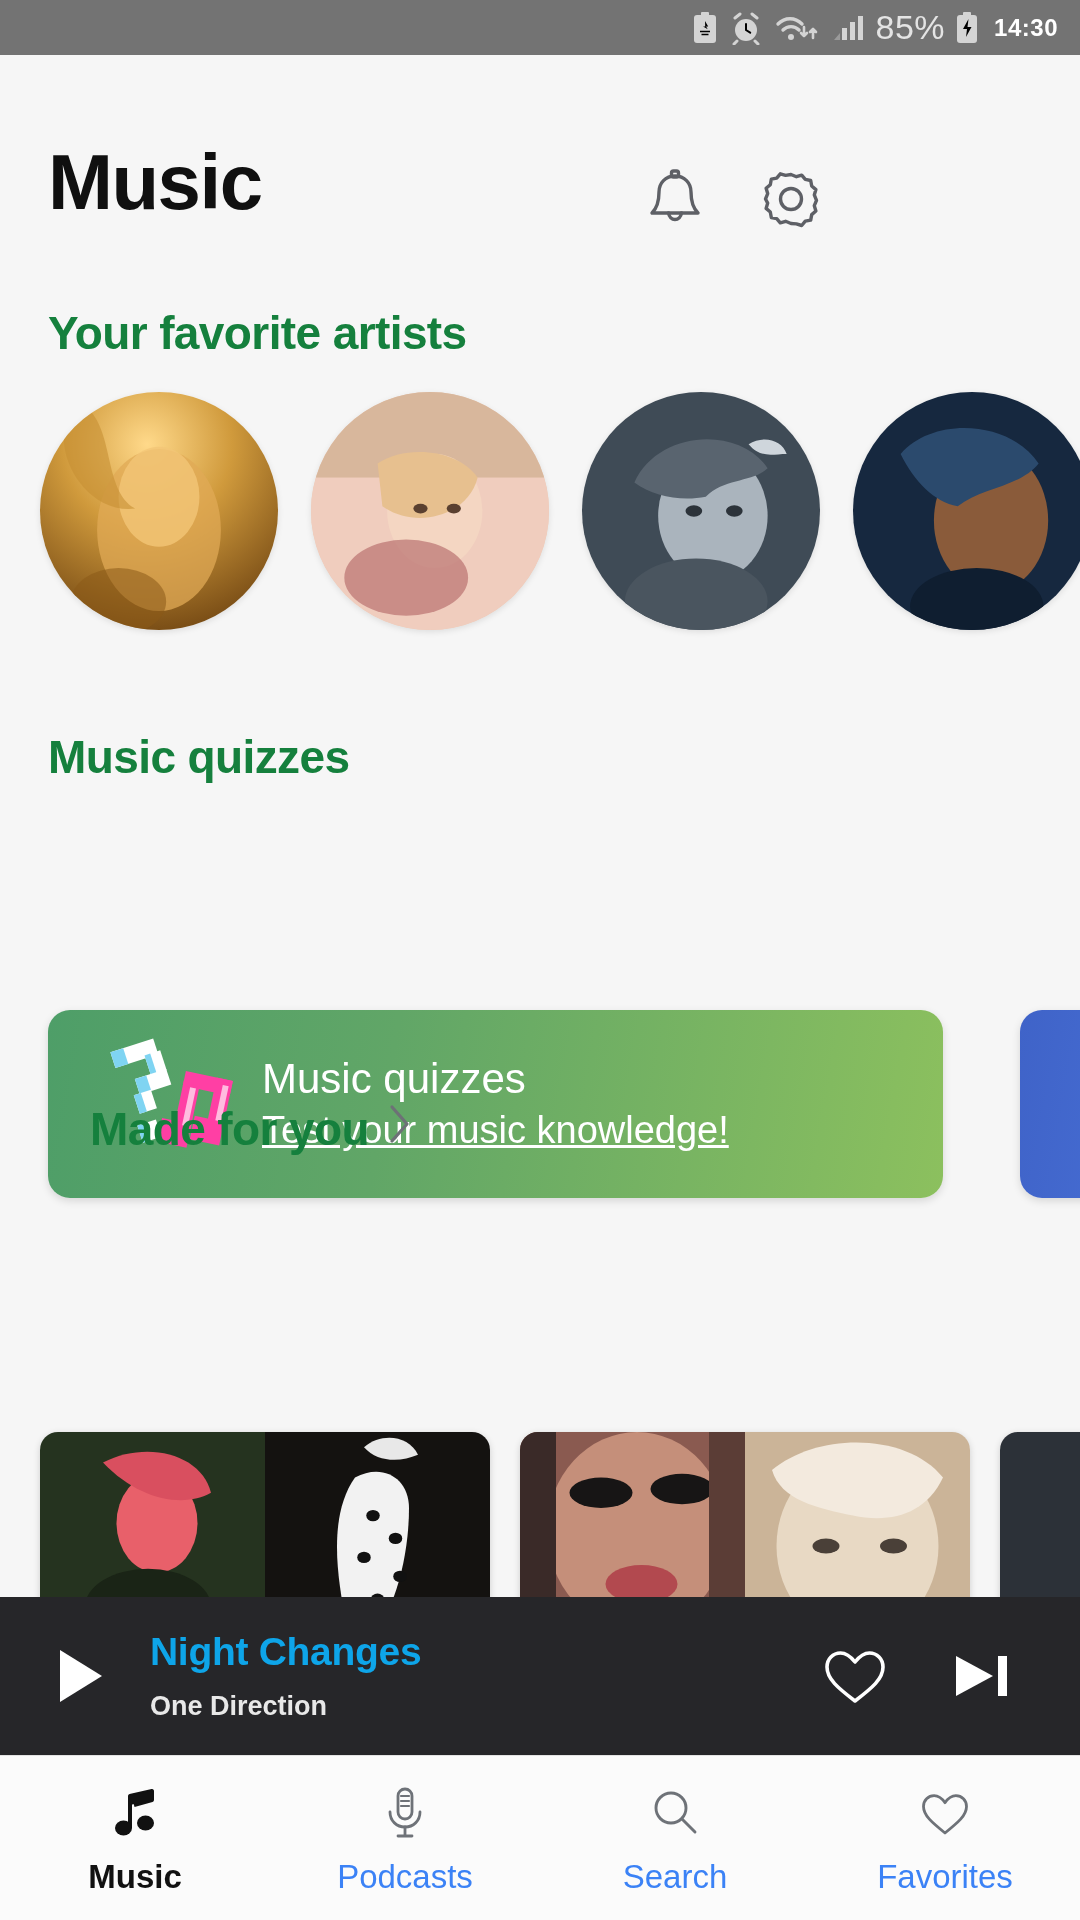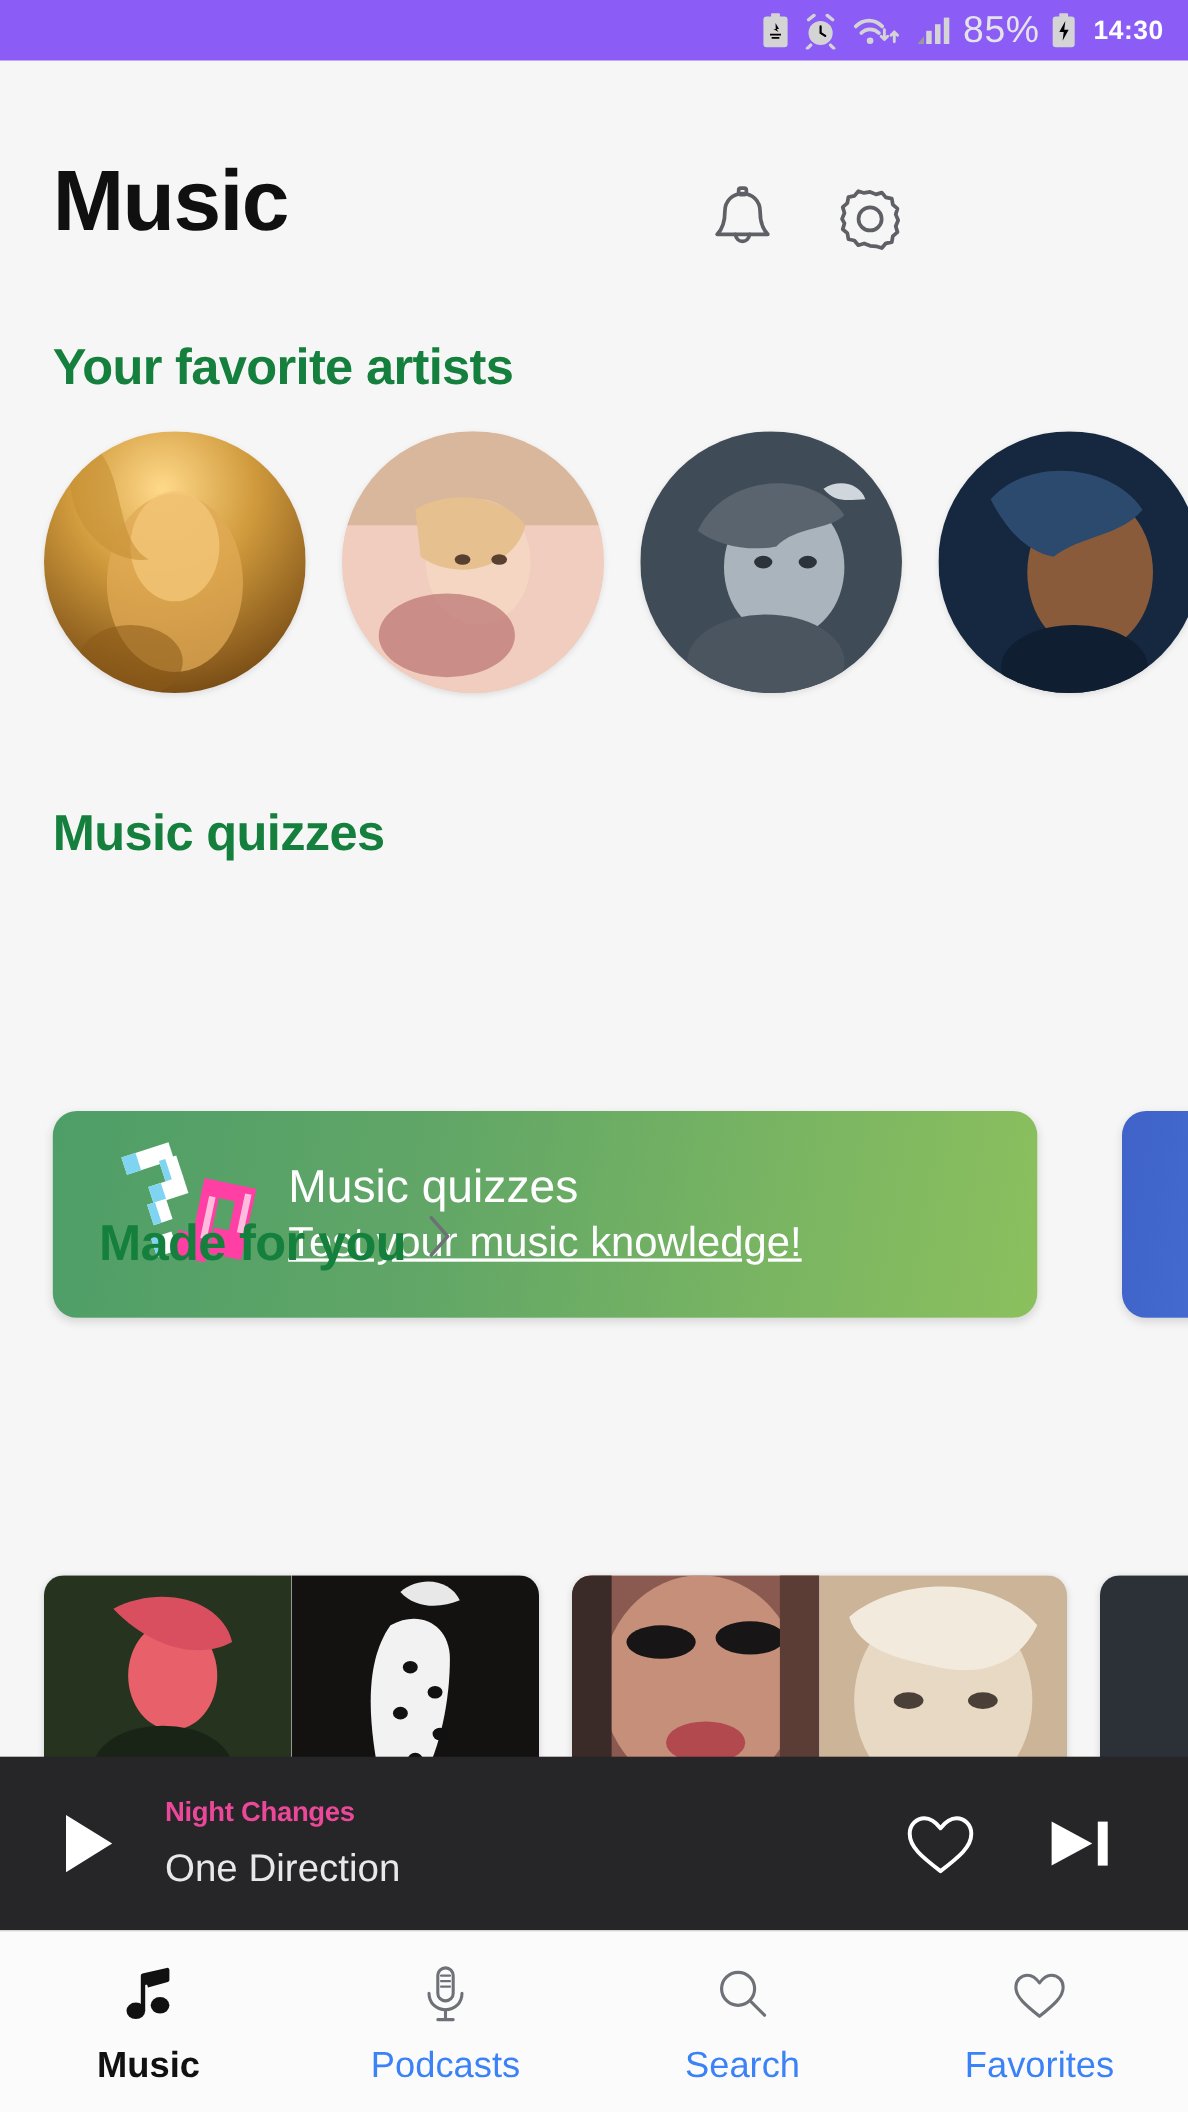--- a/index.html
+++ b/index.html
@@ -7,21 +7,21 @@
     width:1080px; height:1920px;
     background:#f5f5f5;
     font-family:"Liberation Sans", sans-serif;
     overflow:hidden;
   }
   .screen { position:relative; width:1080px; height:1920px; background:#f6f6f6; }
 
   
   .statusbar {
     position:absolute; top:0; left:0; width:1080px; height:55px;
-    background:#8b5cf6; display:flex; align-items:center; justify-content:flex-end;
+    background:#737373; display:flex; align-items:center; justify-content:flex-end;
     padding-right:22px; gap:11px;
   }
   .statusbar .sicon { display:flex; align-items:center; justify-content:center; }
   .sb-pct { color:#e4e4e4; font-size:34px; font-weight:400; letter-spacing:.5px; }
   .sb-time { color:#fff; font-size:24px; font-weight:700; letter-spacing:.5px; margin-left:5px;}
 
   
   .header {
     position:absolute; top:55px; left:0; width:1080px; height:210px;
   }
@@ -73,22 +73,22 @@
   }
   .half { width:50%; height:100%; }
 
   
   .player {
     position:absolute; left:0; top:1597px; width:1080px; height:158px;
     background:#262629; display:flex; align-items:center;
   }
   .pl-play { margin-left:48px; width:64px; height:64px; flex:none; cursor:pointer; }
   .pl-meta { margin-left:38px; flex:1; }
-  .pl-title { color:#ec4899; font-size:25px; font-weight:700; letter-spacing:-.3px; }
-  .pl-artist { color:#e8e8e8; font-size:35px; font-weight:400; margin-top:17px; }
+  .pl-title { color:#0ea5e9; font-size:39px; font-weight:700; letter-spacing:-.3px; }
+  .pl-artist { color:#e8e8e8; font-size:27px; font-weight:700; margin-top:17px; }
   .pl-btn { width:74px; height:74px; flex:none; cursor:pointer; }
   .pl-heart { margin-right:54px; }
   .pl-next { margin-right:60px; }
 
   
   .bottomnav {
     position:absolute; left:0; top:1755px; width:1080px; height:165px;
     background:#fbfbfb; border-top:1px solid #e2e2e2;
     display:flex; align-items:flex-start;
   }

